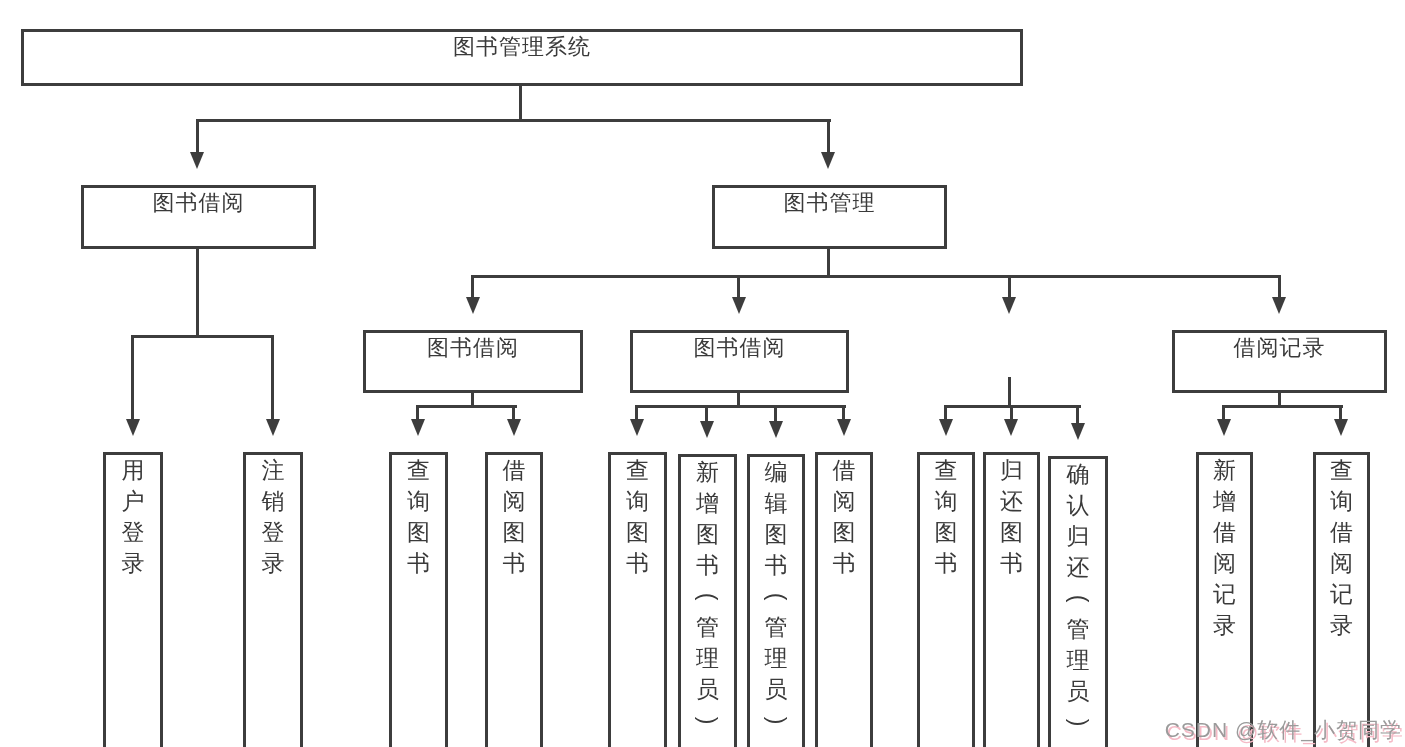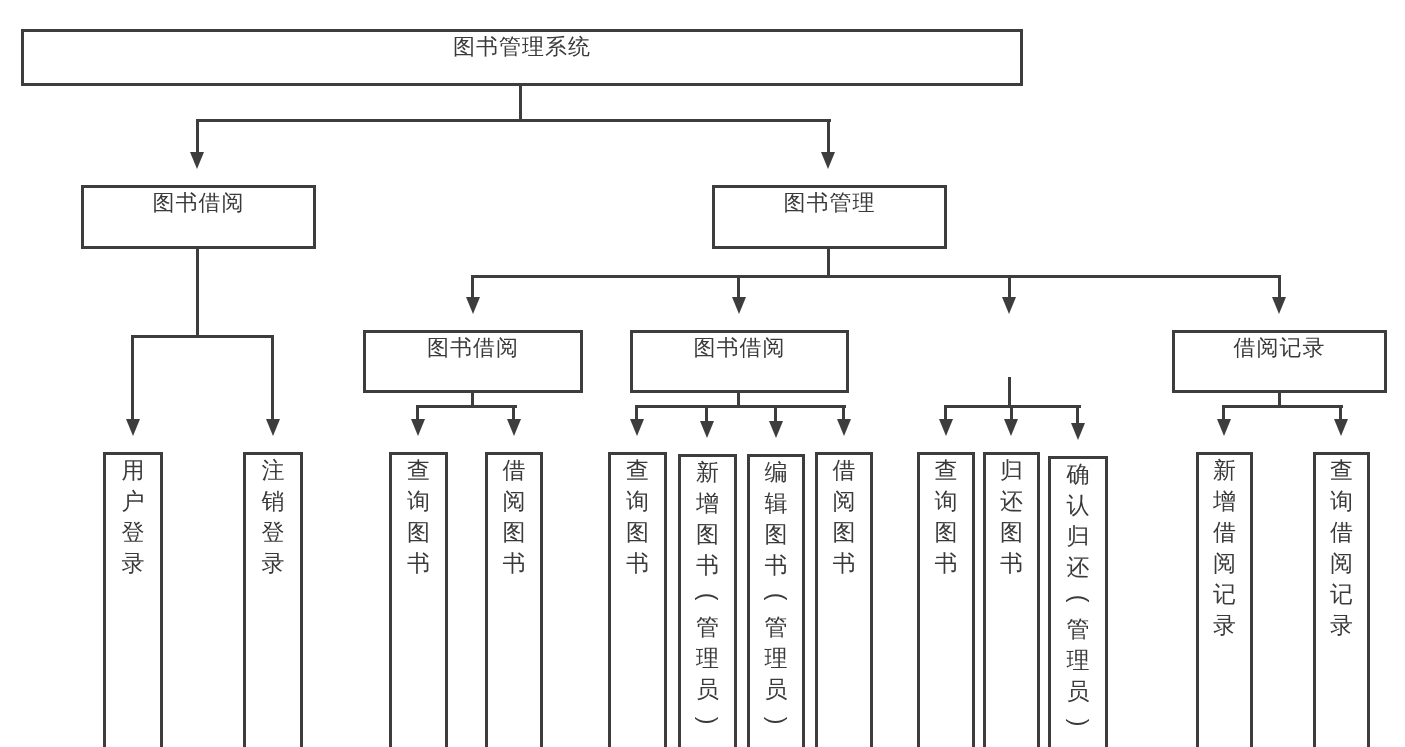--- a/index.html
+++ b/index.html
@@ -282,14 +282,15 @@
     <span class="vtext">
         <span class="vchar">查</span>
         <span class="vchar">询</span>
         <span class="vchar">借</span>
         <span class="vchar">阅</span>
         <span class="vchar">记</span>
         <span class="vchar">录</span>
       </span>
   </div>
 
+  <div class="watermark">CSDN @软件_小贺同学</div>
 
 </div>
 
 </body></html>

